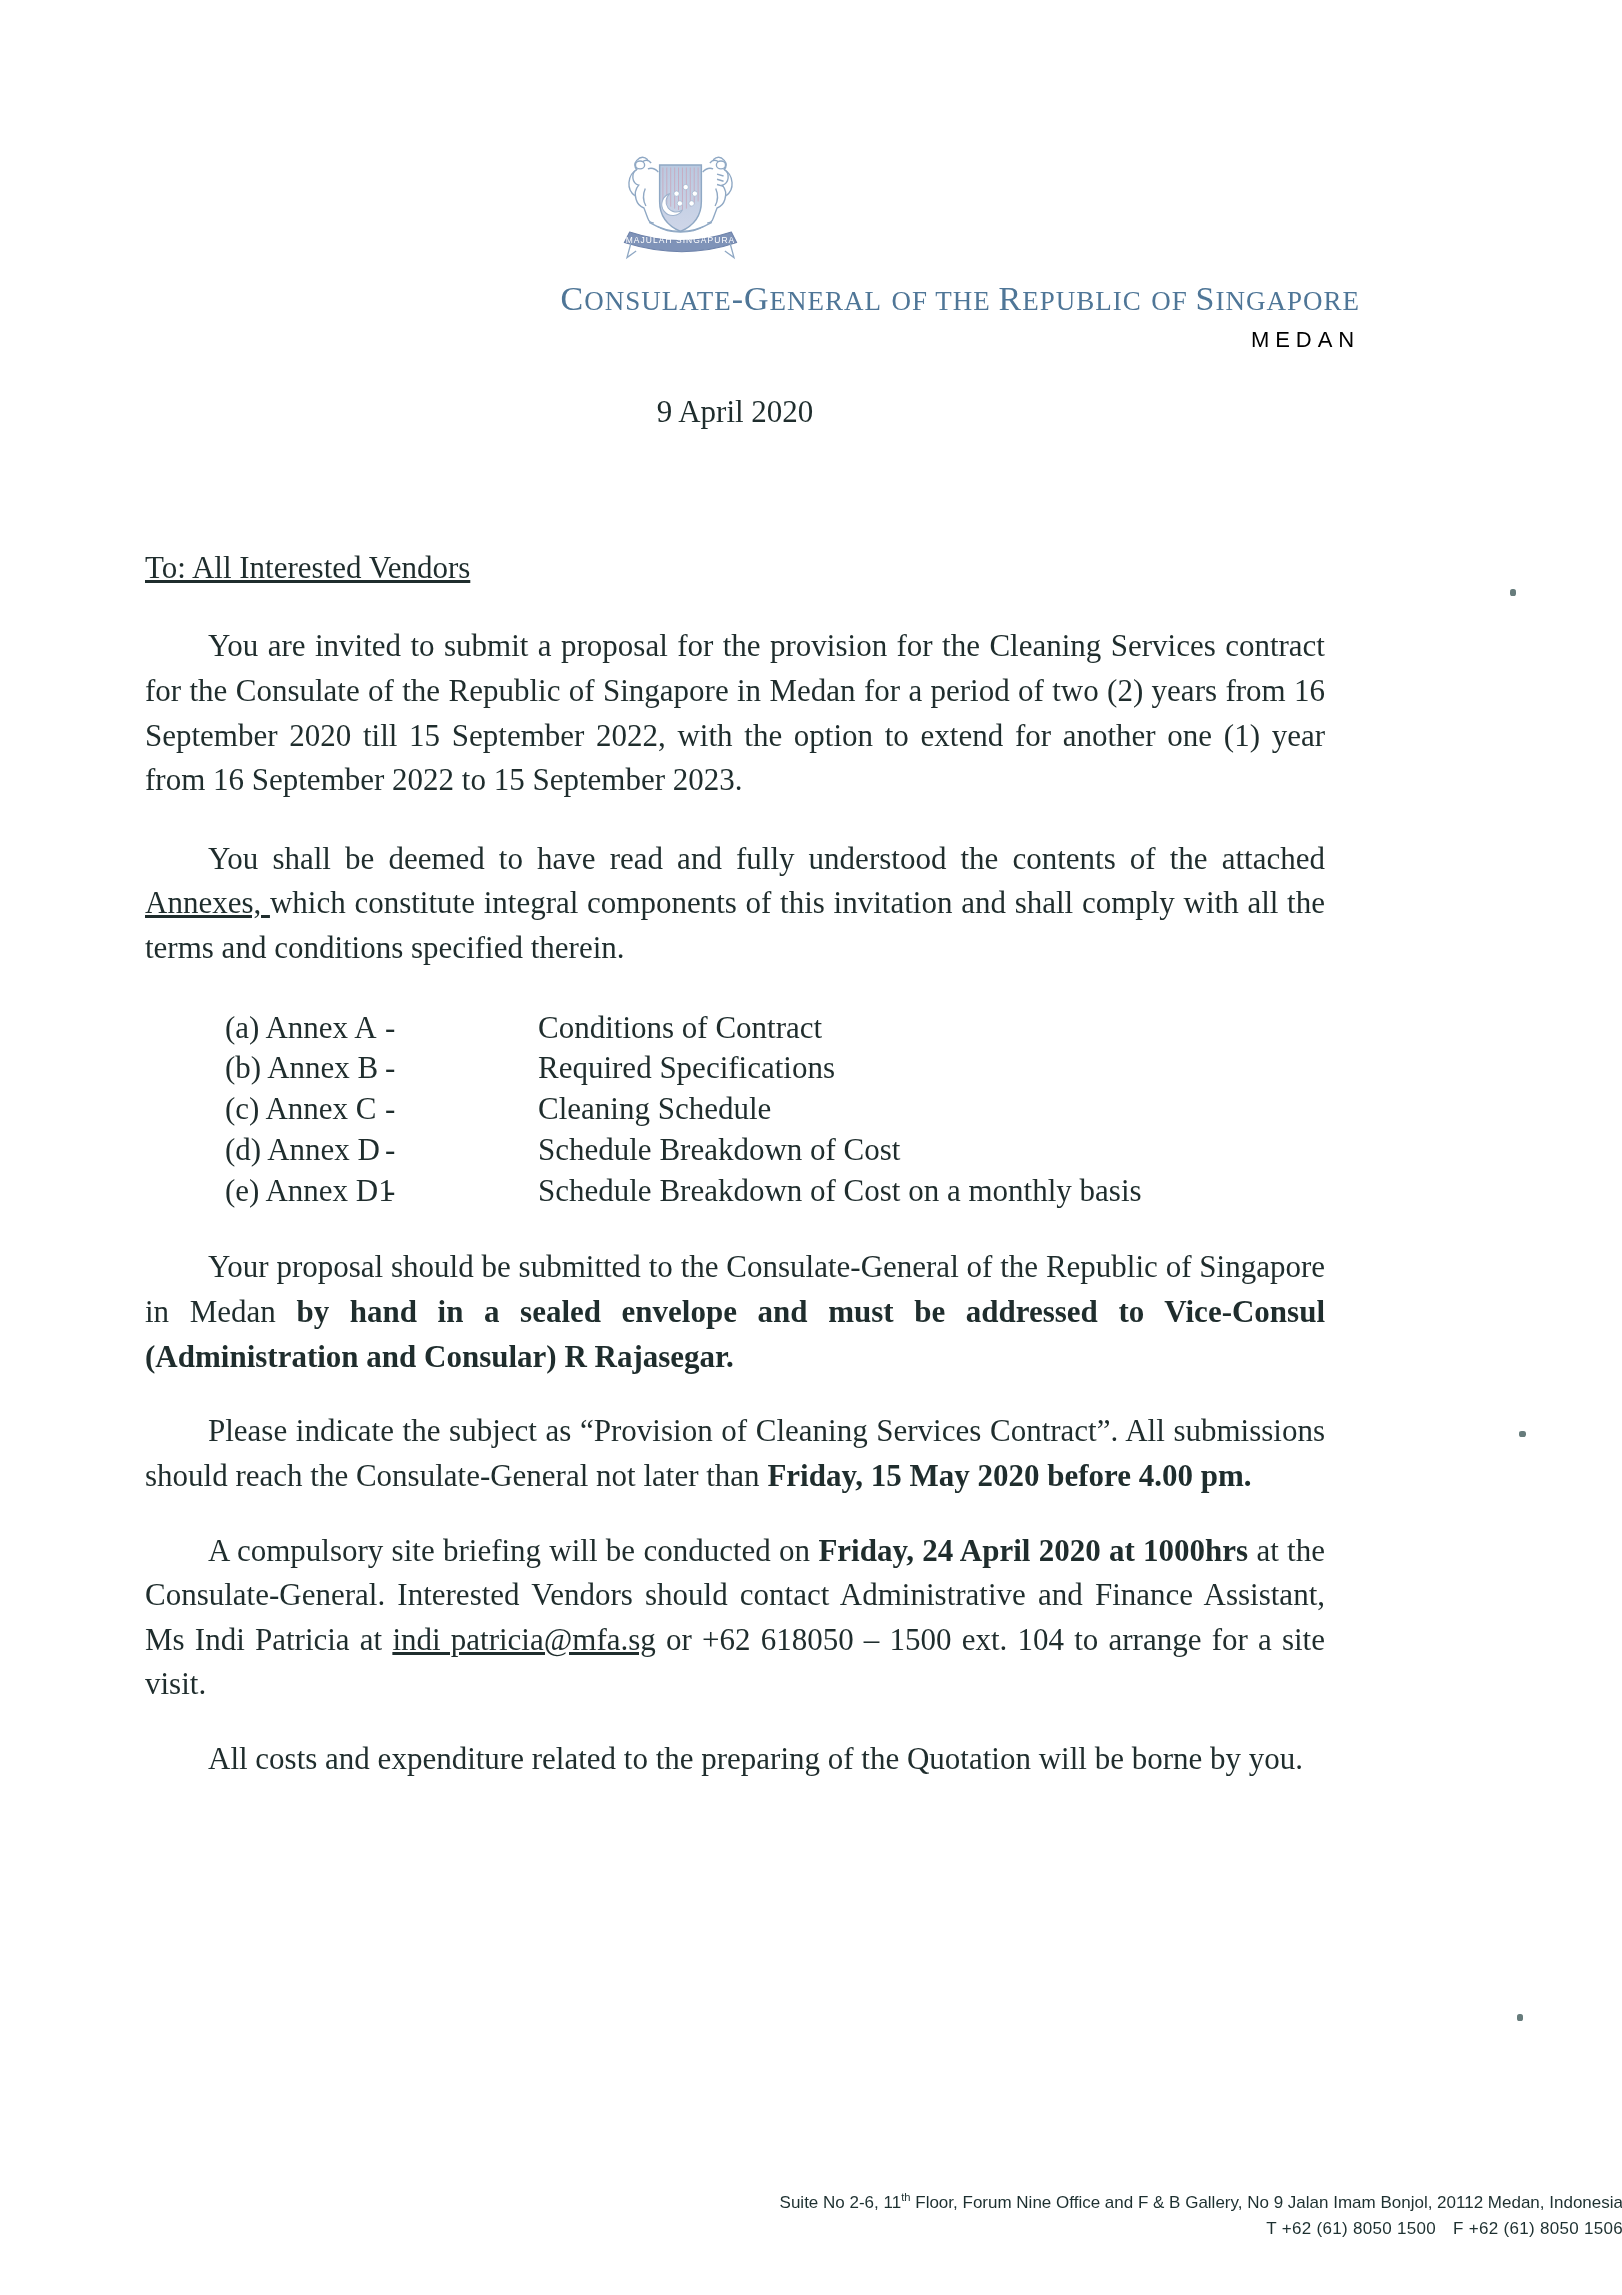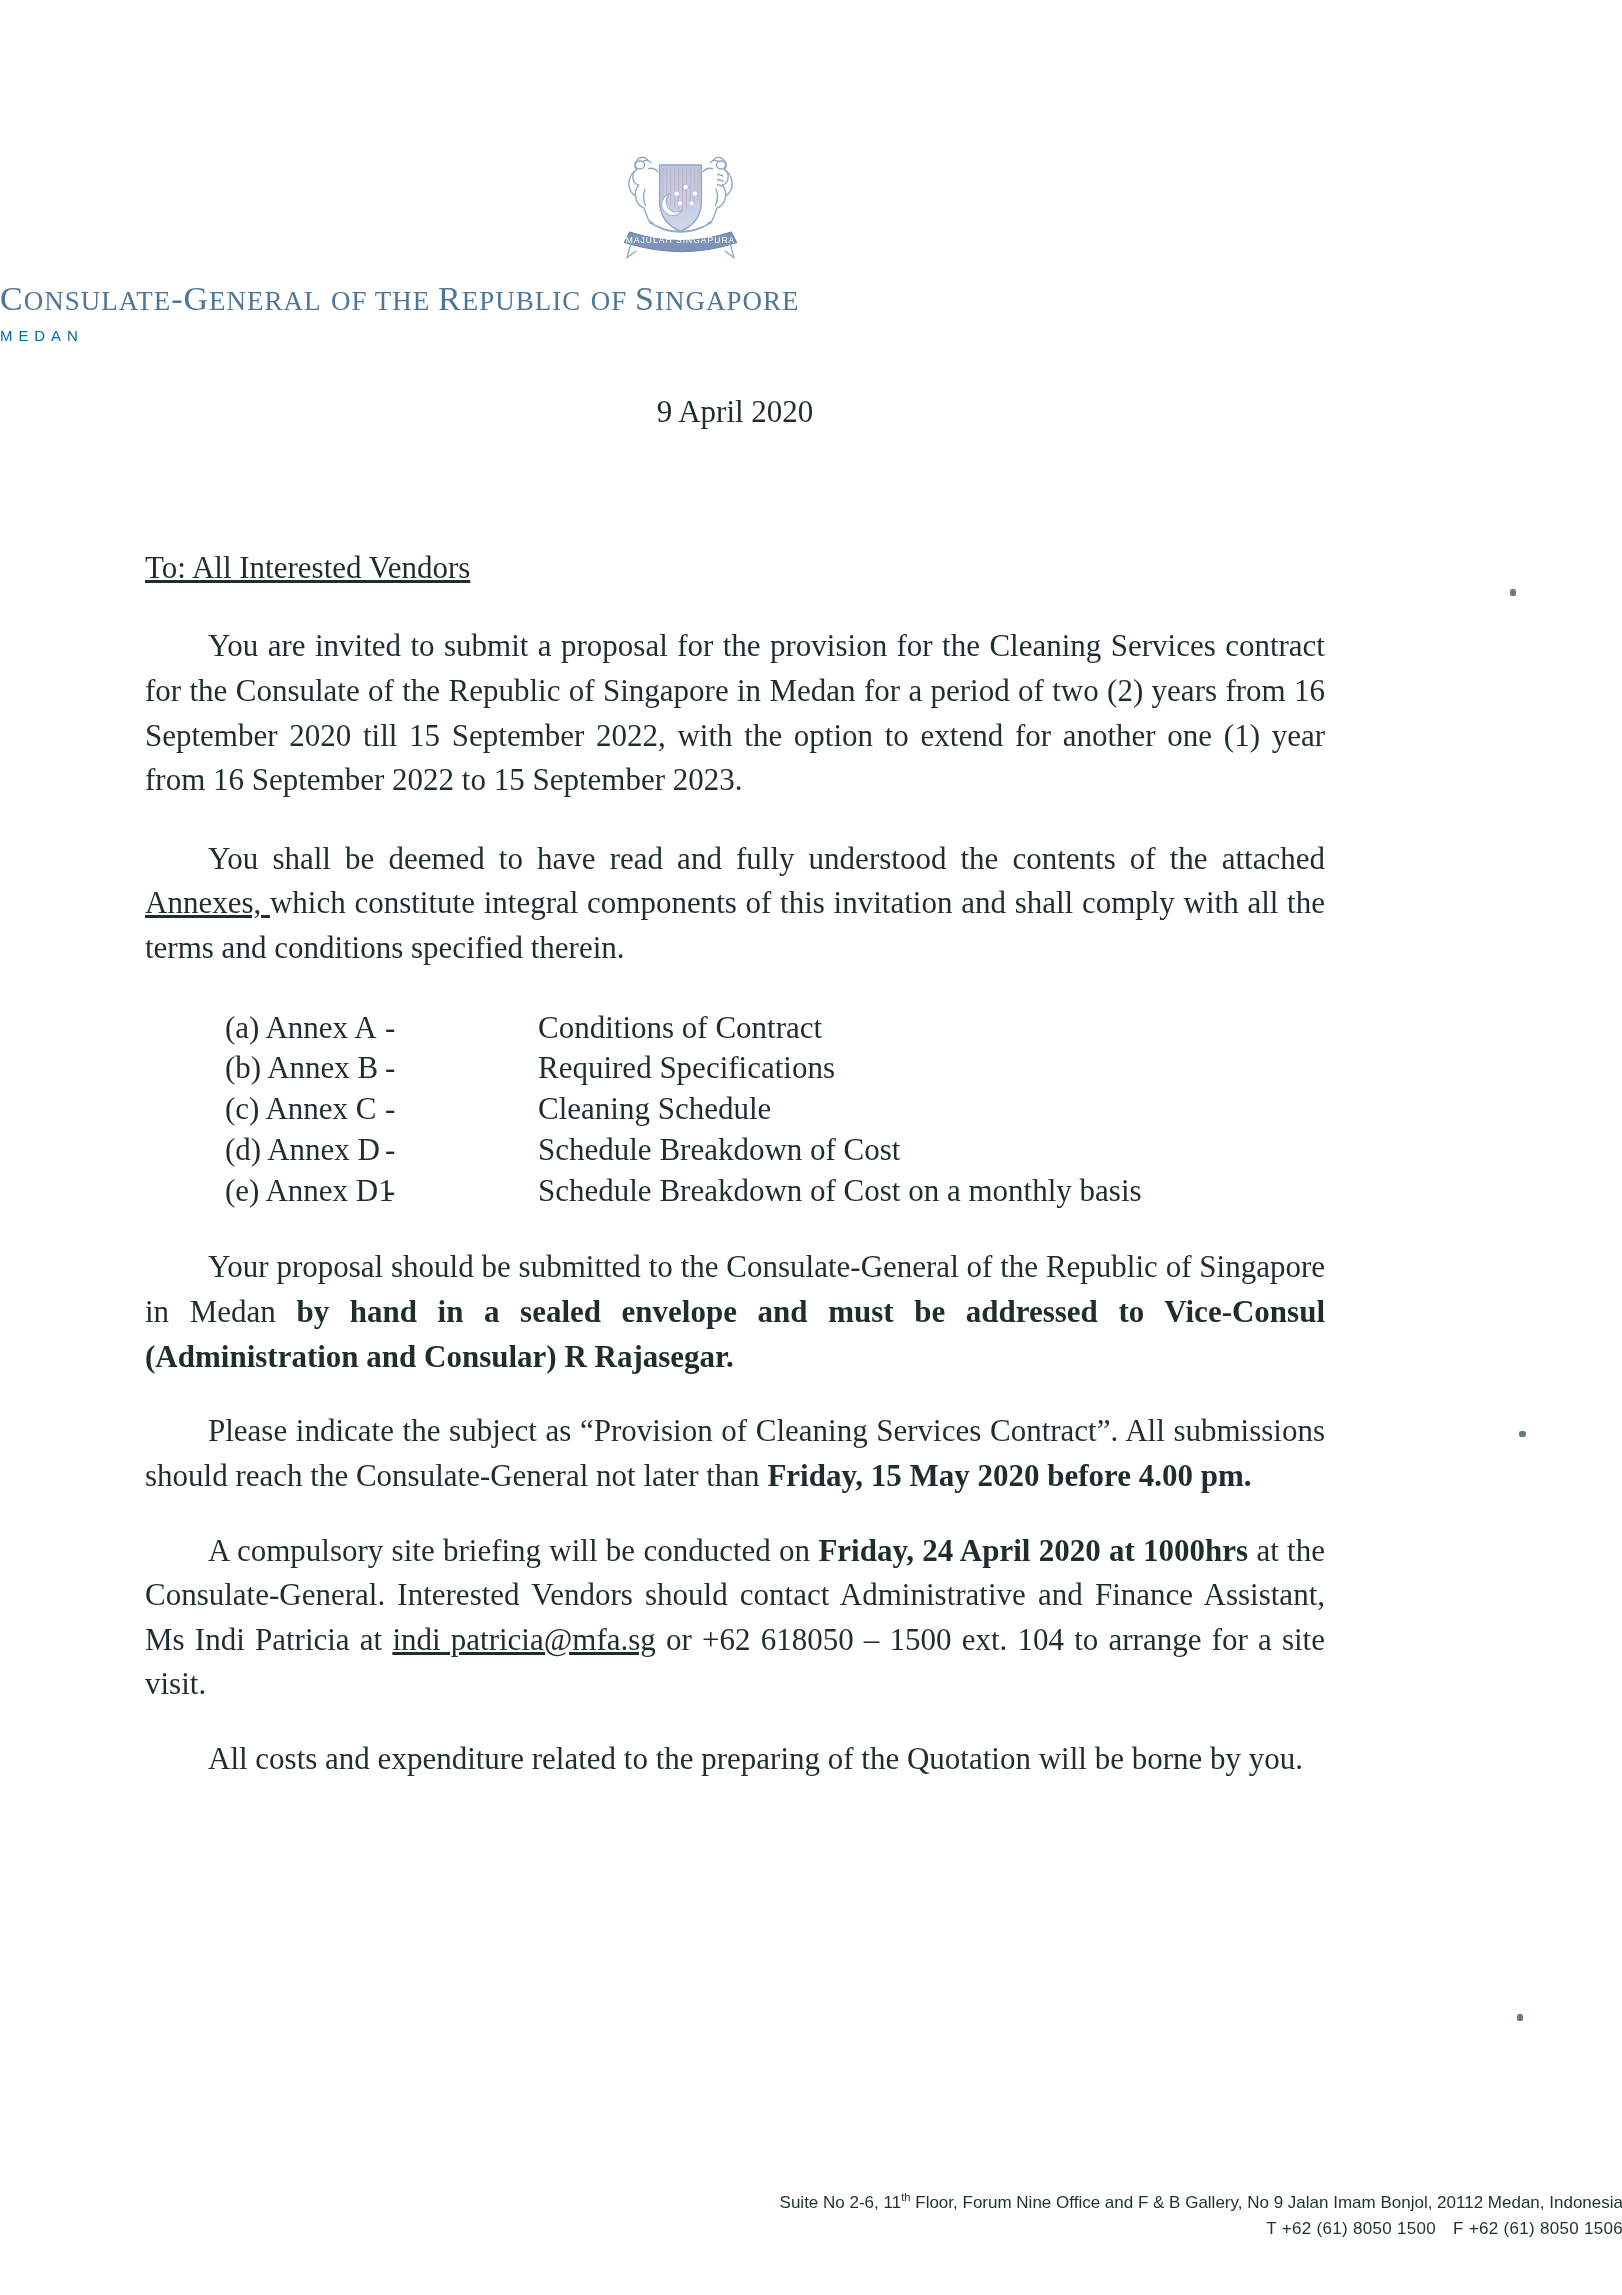--- a/index.html
+++ b/index.html
@@ -16,44 +16,44 @@
     font-family: "Liberation Serif", "DejaVu Serif", serif;
     color: #1d2b2b;
   }
 
   
   .letterhead {
     position: absolute;
     top: 131px;
     left: 0;
     width: 1360px;
-    text-align: left;
+    text-align: right;
   }
   .crest {
     width: 157px;
     height: 137px;
     margin: 0 auto;
     display: block;
   }
   .org-line {
     margin-top: 11.8px;
     font-family: "Liberation Serif", "DejaVu Serif", serif;
     font-size: 34px;
     letter-spacing: 1px;
     color: #4f7697;
     white-space: nowrap;
   }
   .org-line .cap { font-size: 34px; }
   .org-line .sc { font-size: 27px; }
   .city-line {
     margin-top: 9.2px;
     font-family: "Liberation Sans", "DejaVu Sans", sans-serif;
-    font-size: 15px;
+    font-size: 22px;
     letter-spacing: 5.9px;
-    color: #0369a1;
+    color: #000000;
   }
 
   
   .body-block {
     position: absolute;
     left: 145px;
     top: 378px;
     width: 1180px;
     font-size: 31px;
     line-height: 1.44;

